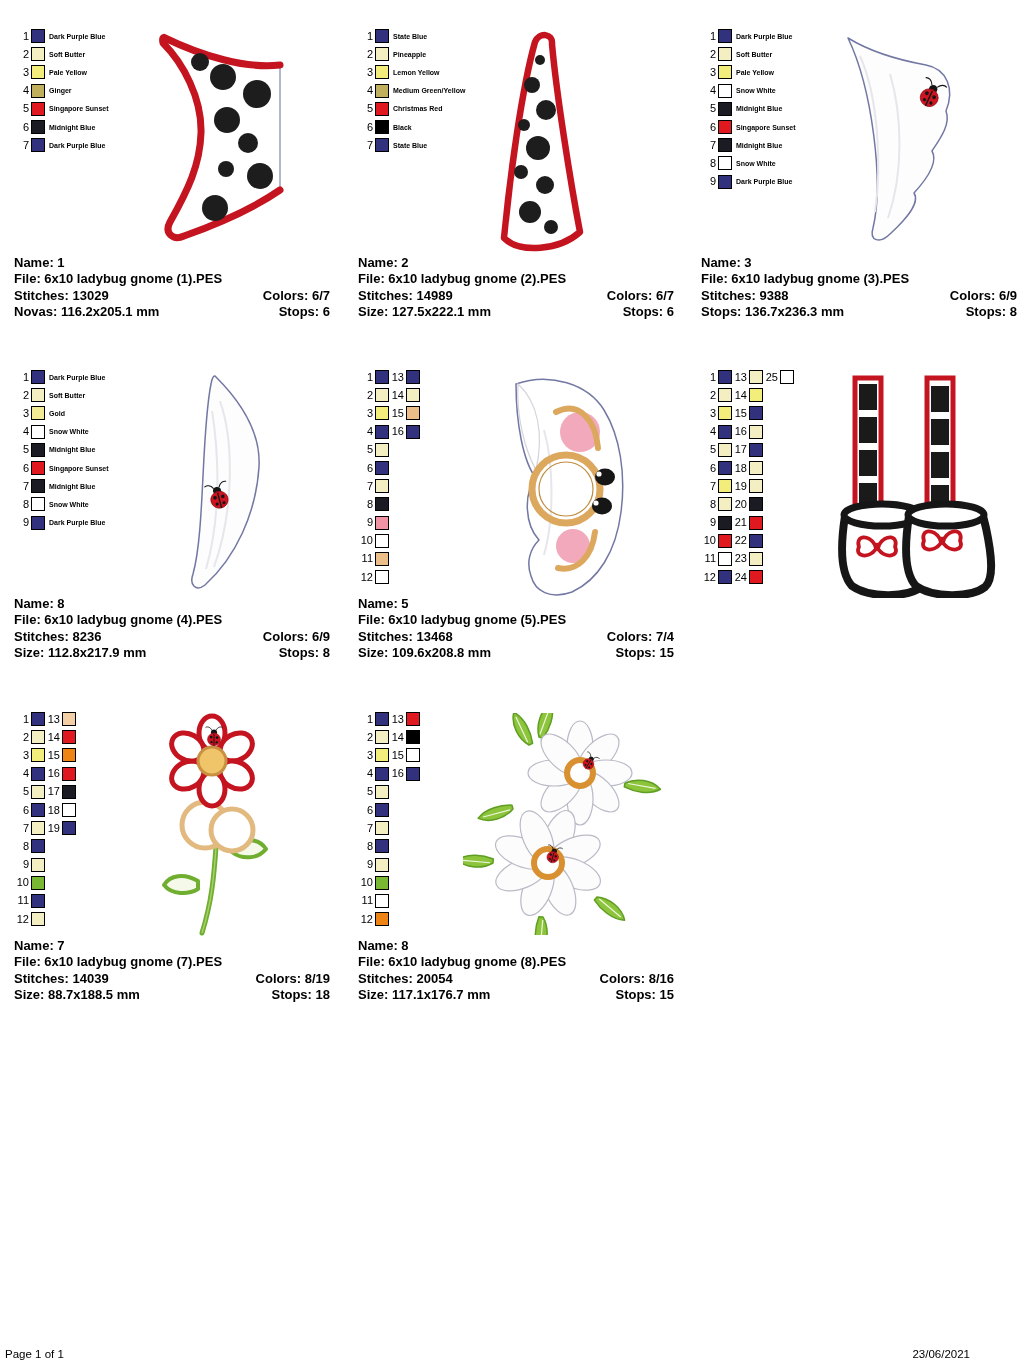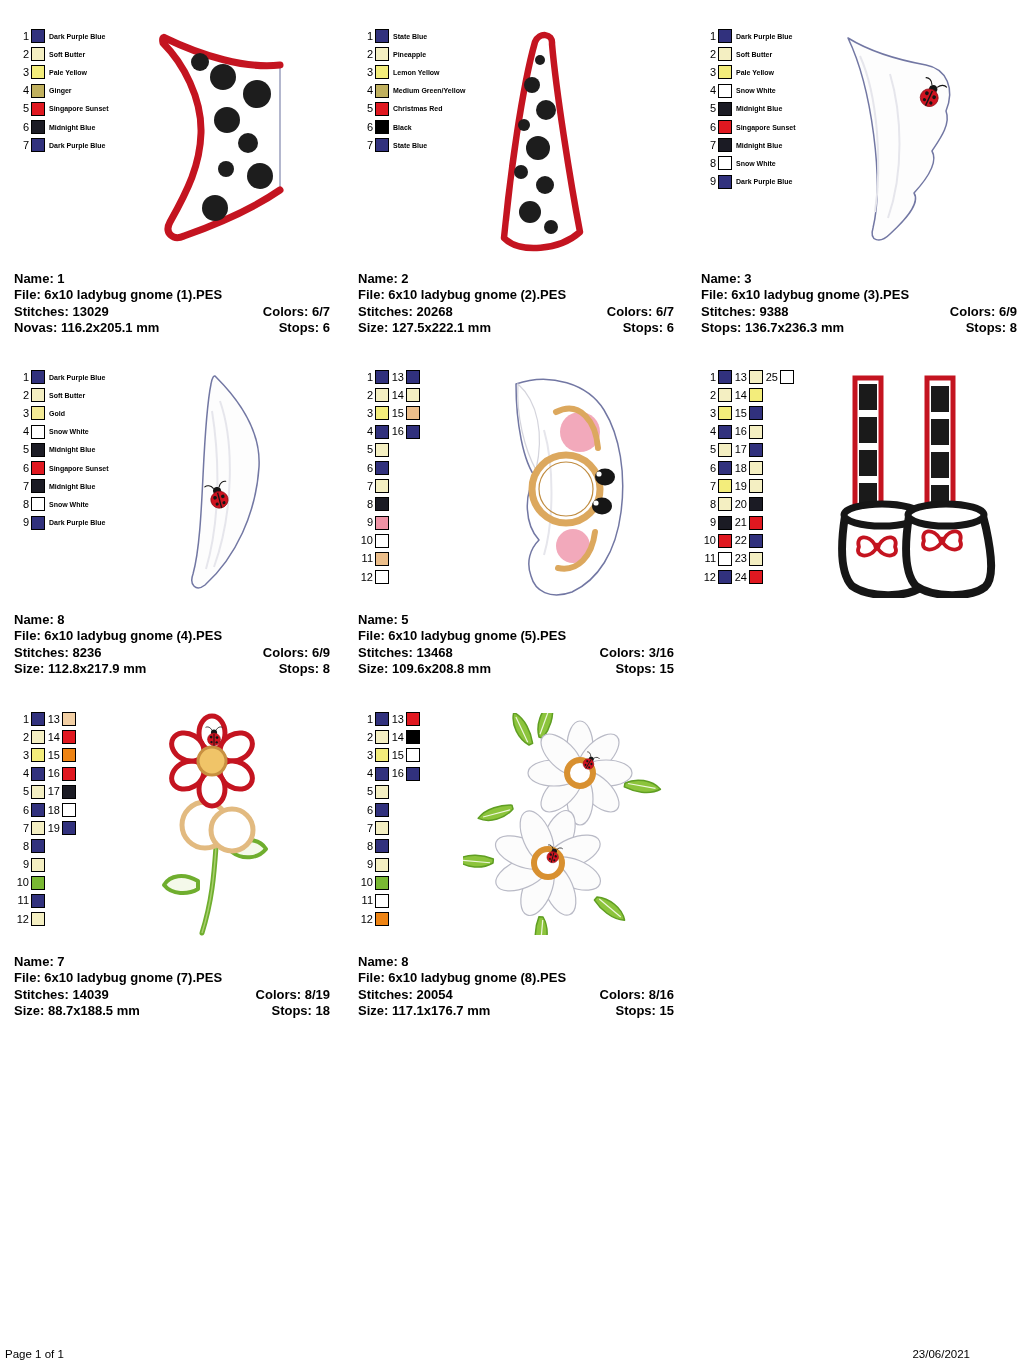--- a/index.html
+++ b/index.html
@@ -6,21 +6,21 @@
   body{width:1024px;height:1370px;background:#fff;position:relative;overflow:hidden;
        font-family:"Liberation Sans",sans-serif;color:#000}
   .card{position:absolute;width:332px;height:335px}
   .legend{position:absolute;left:0;top:0;display:flex;align-items:flex-start}
   .legend-col{display:flex;flex-direction:column}
   .thread-row{display:flex;align-items:center;height:18.2px}
   .tnum{width:15px;text-align:right;font-size:11px;line-height:11px;margin-right:2px}
   .tswatch{width:12px;height:12px;border:1px solid #000;display:inline-block;flex:0 0 auto}
   .tname{font-size:7px;font-weight:bold;margin-left:4px;white-space:nowrap}
   .thumb{position:absolute}
-  .info{position:absolute;left:0;top:244px;width:316px;font-weight:bold;font-size:13px;line-height:16.4px}
+  .info{position:absolute;left:0;top:228px;width:316px;font-weight:bold;font-size:13px;line-height:16.4px}
   .spread{display:flex;justify-content:space-between}
   .footer{position:absolute;left:0;top:1348px;width:978px;height:16px;font-size:11.5px}
   .footer .pg{position:absolute;left:5px}
   .footer .src{position:absolute;left:143px}
   .footer .dt{position:absolute;right:8px}
   
   .red-app{fill:#fff;stroke:#c41420;stroke-width:7;stroke-linejoin:round;stroke-linecap:round}
   .red-open{fill:none;stroke:#c41420;stroke-width:7;stroke-linejoin:round;stroke-linecap:round}
   .white-app{fill:#fdfdfd;stroke:#7277a3;stroke-width:1.5;stroke-linejoin:round}
   .dot{fill:#1d1d1d}
@@ -182,21 +182,21 @@
       <circle class="dot" cx="41" cy="142" r="7"></circle>
       <circle class="dot" cx="65" cy="155" r="9"></circle>
       <circle class="dot" cx="50" cy="182" r="11"></circle>
       <circle class="dot" cx="71" cy="197" r="7"></circle>
     </svg>
   </div>
   <div class="info">
     <div>Name: 2</div>
     <div>File: 6x10 ladybug gnome (2).PES</div>
     <div class="spread">
-        <span>Stitches: 20268</span>
+        <span>Stitches: 14989</span>
         <span>Colors: 6/7</span>
       </div>
     <div class="spread">
         <span>Size: 127.5x222.1 mm</span>
         <span>Stops: 6</span>
       </div>
   </div>
 </div>
 
 <div class="card" style="left:701px;top:27px">
@@ -429,21 +429,21 @@
       <ellipse cx="122" cy="136" rx="10" ry="8.5" fill="#161616"></ellipse>
       <circle cx="119" cy="104" r="2.6" fill="#fff"></circle>
       <circle cx="116" cy="133" r="2.6" fill="#fff"></circle>
     </svg>
   </div>
   <div class="info">
     <div>Name: 5</div>
     <div>File: 6x10 ladybug gnome (5).PES</div>
     <div class="spread">
         <span>Stitches: 13468</span>
-        <span>Colors: 3/16</span>
+        <span>Colors: 7/4</span>
       </div>
     <div class="spread">
         <span>Size: 109.6x208.8 mm</span>
         <span>Stops: 15</span>
       </div>
   </div>
 </div>
 
 <div class="card" style="left:701px;top:368px">
   <div class="legend">

